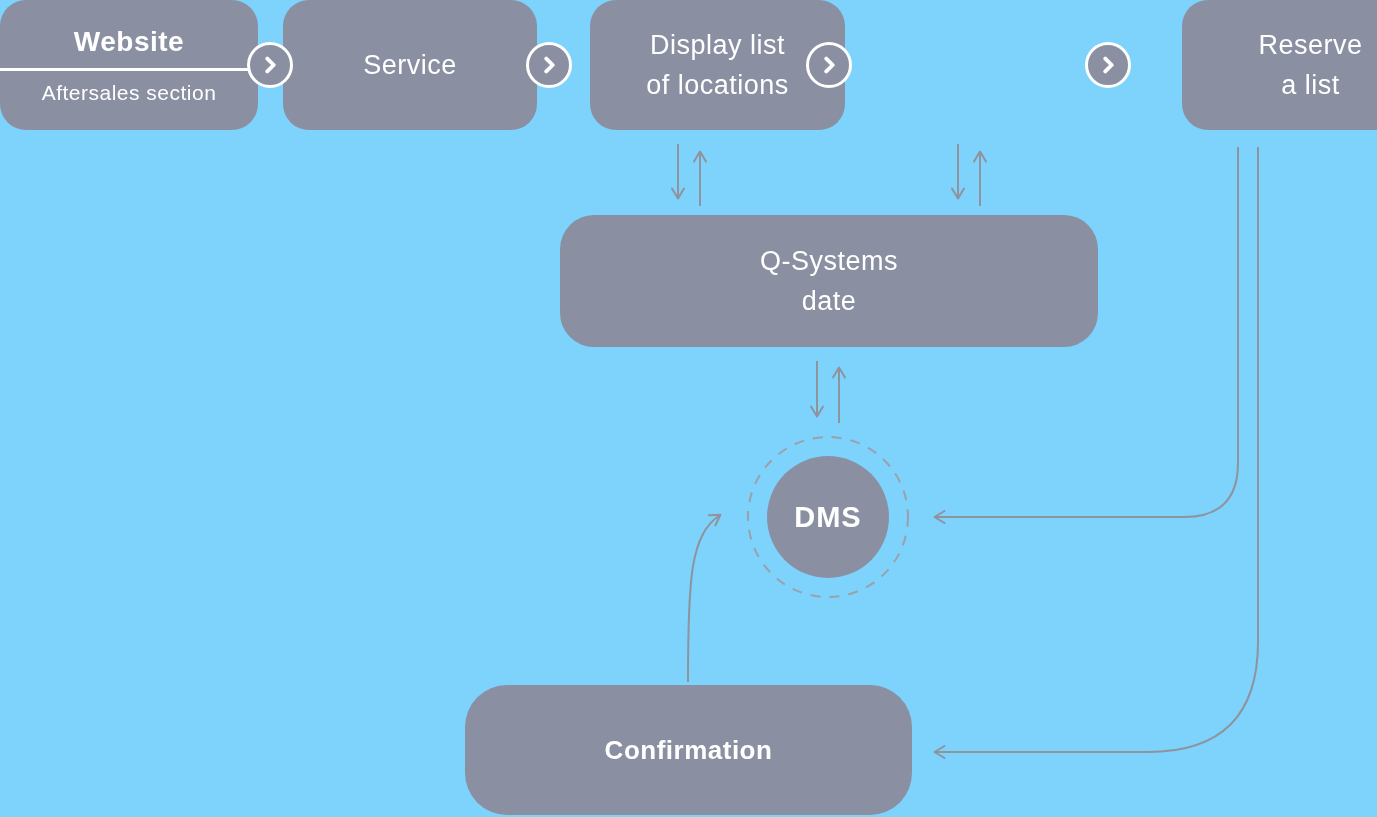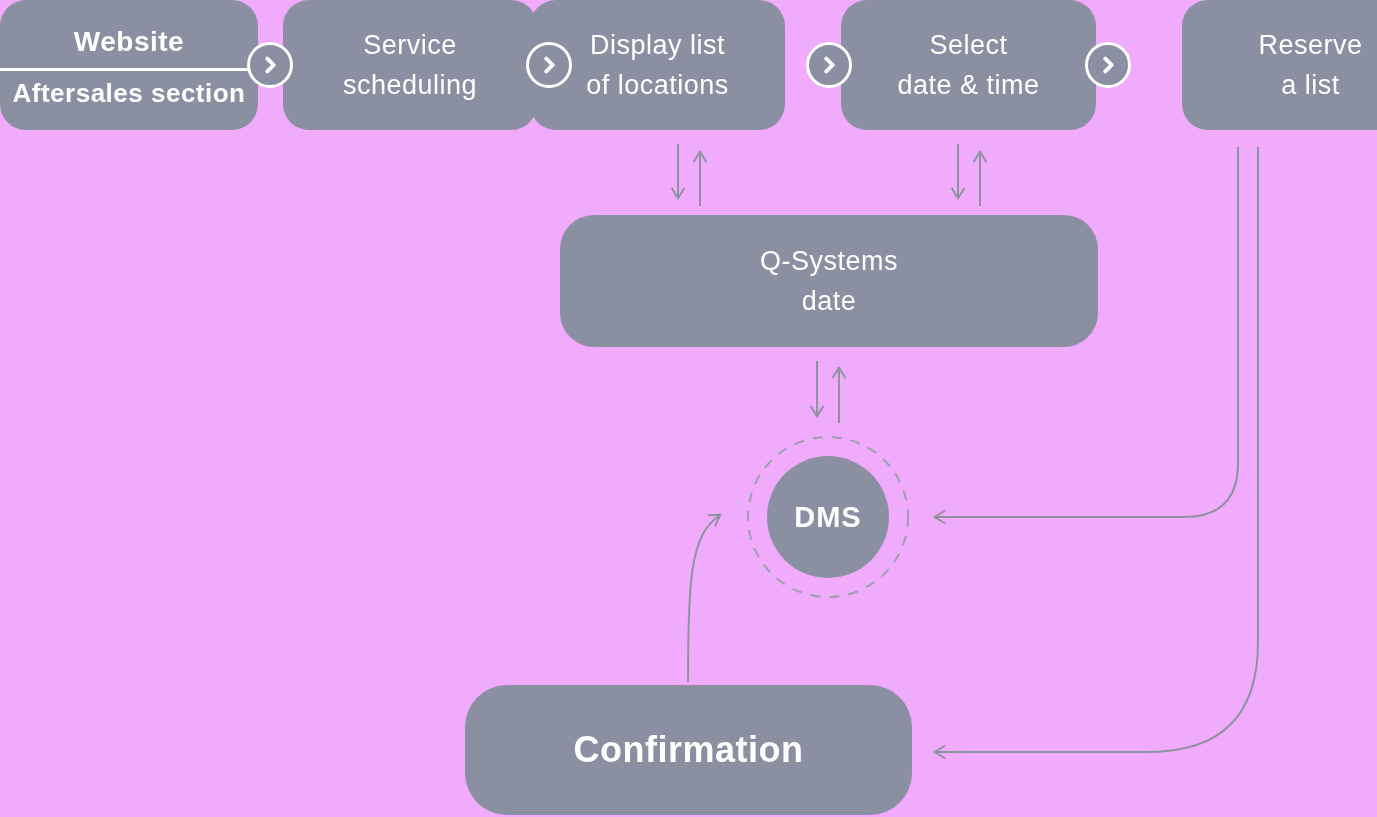--- a/index.html
+++ b/index.html
@@ -1,20 +1,20 @@
 <!DOCTYPE html>
 <html><head>
 <meta charset="utf-8">
 <style>
   html, body { margin: 0; padding: 0; background: #ffffff; }
   .canvas {
     position: relative;
     width: 1377px;
     height: 817px;
-    background: #f0abfc;
+    background: #7dd3fc;
     font-family: "Liberation Sans", "DejaVu Sans", sans-serif;
     overflow: hidden;
   }
   svg.lines {
     position: absolute;
     left: 0; top: 0;
     width: 1377px; height: 817px;
     pointer-events: none;
   }
   .node {
@@ -46,22 +46,22 @@
     line-height: 34px;
     letter-spacing: 0.5px;
   }
   .divider {
     width: 100%;
     height: 3px;
     background: #ffffff;
     margin: 9px 0;
   }
   .t-sub {
-    font-size: 26px;
-    font-weight: 700;
+    font-size: 21px;
+    font-weight: 400;
     line-height: 26px;
     letter-spacing: 0.5px;
     white-space: nowrap;
   }
   .connector-circle {
     position: absolute;
     top: 42px;
     width: 46px;
     height: 46px;
     border-radius: 50%;
@@ -84,21 +84,21 @@
     border-radius: 50%;
     font-size: 29px;
     font-weight: 700;
     letter-spacing: 1px;
     justify-content: center;
   }
   .confirmation-box {
     left: 465px; top: 685px;
     width: 447px; height: 130px;
     border-radius: 42px;
-    font-size: 36px;
+    font-size: 26px;
     font-weight: 700;
     letter-spacing: 0.5px;
   }
 </style>
 </head>
 <body>
 
 <div class="canvas">
 
   <svg class="lines" viewBox="0 0 1377 817" xmlns="http://www.w3.org/2000/svg">
@@ -130,32 +130,27 @@
   </svg>
 
   <div class="node step" style="left:0; width:258px;">
     <div class="t-title">Website</div>
     <div class="divider"></div>
     <div class="t-sub">Aftersales section</div>
   </div>
 
   <div class="node step" style="left:283px; width:254px;">
     <div class="t1">Service</div>
-    <div class="t1">scheduling</div>
   </div>
 
-  <div class="node step" style="left:530px; width:255px;">
+  <div class="node step" style="left:590px; width:255px;">
     <div class="t1">Display list</div>
     <div class="t1">of locations</div>
   </div>
 
-  <div class="node step" style="left:841px; width:255px;">
-    <div class="t1">Select</div>
-    <div class="t1">date &amp; time</div>
-  </div>
 
   <div class="node step" style="left:1182px; width:257px;align-items:center;">
     <div class="t1">Reserve</div>
     <div class="t1">a list</div>
   </div>
 
   <div class="connector-circle" style="left:247px;">
     <svg width="13" height="18" viewBox="0 0 10 14">
       <polyline points="2.5,2 7.5,7 2.5,12" fill="none" stroke="#ffffff" stroke-width="3" stroke-linecap="round" stroke-linejoin="round"></polyline>
     </svg>

